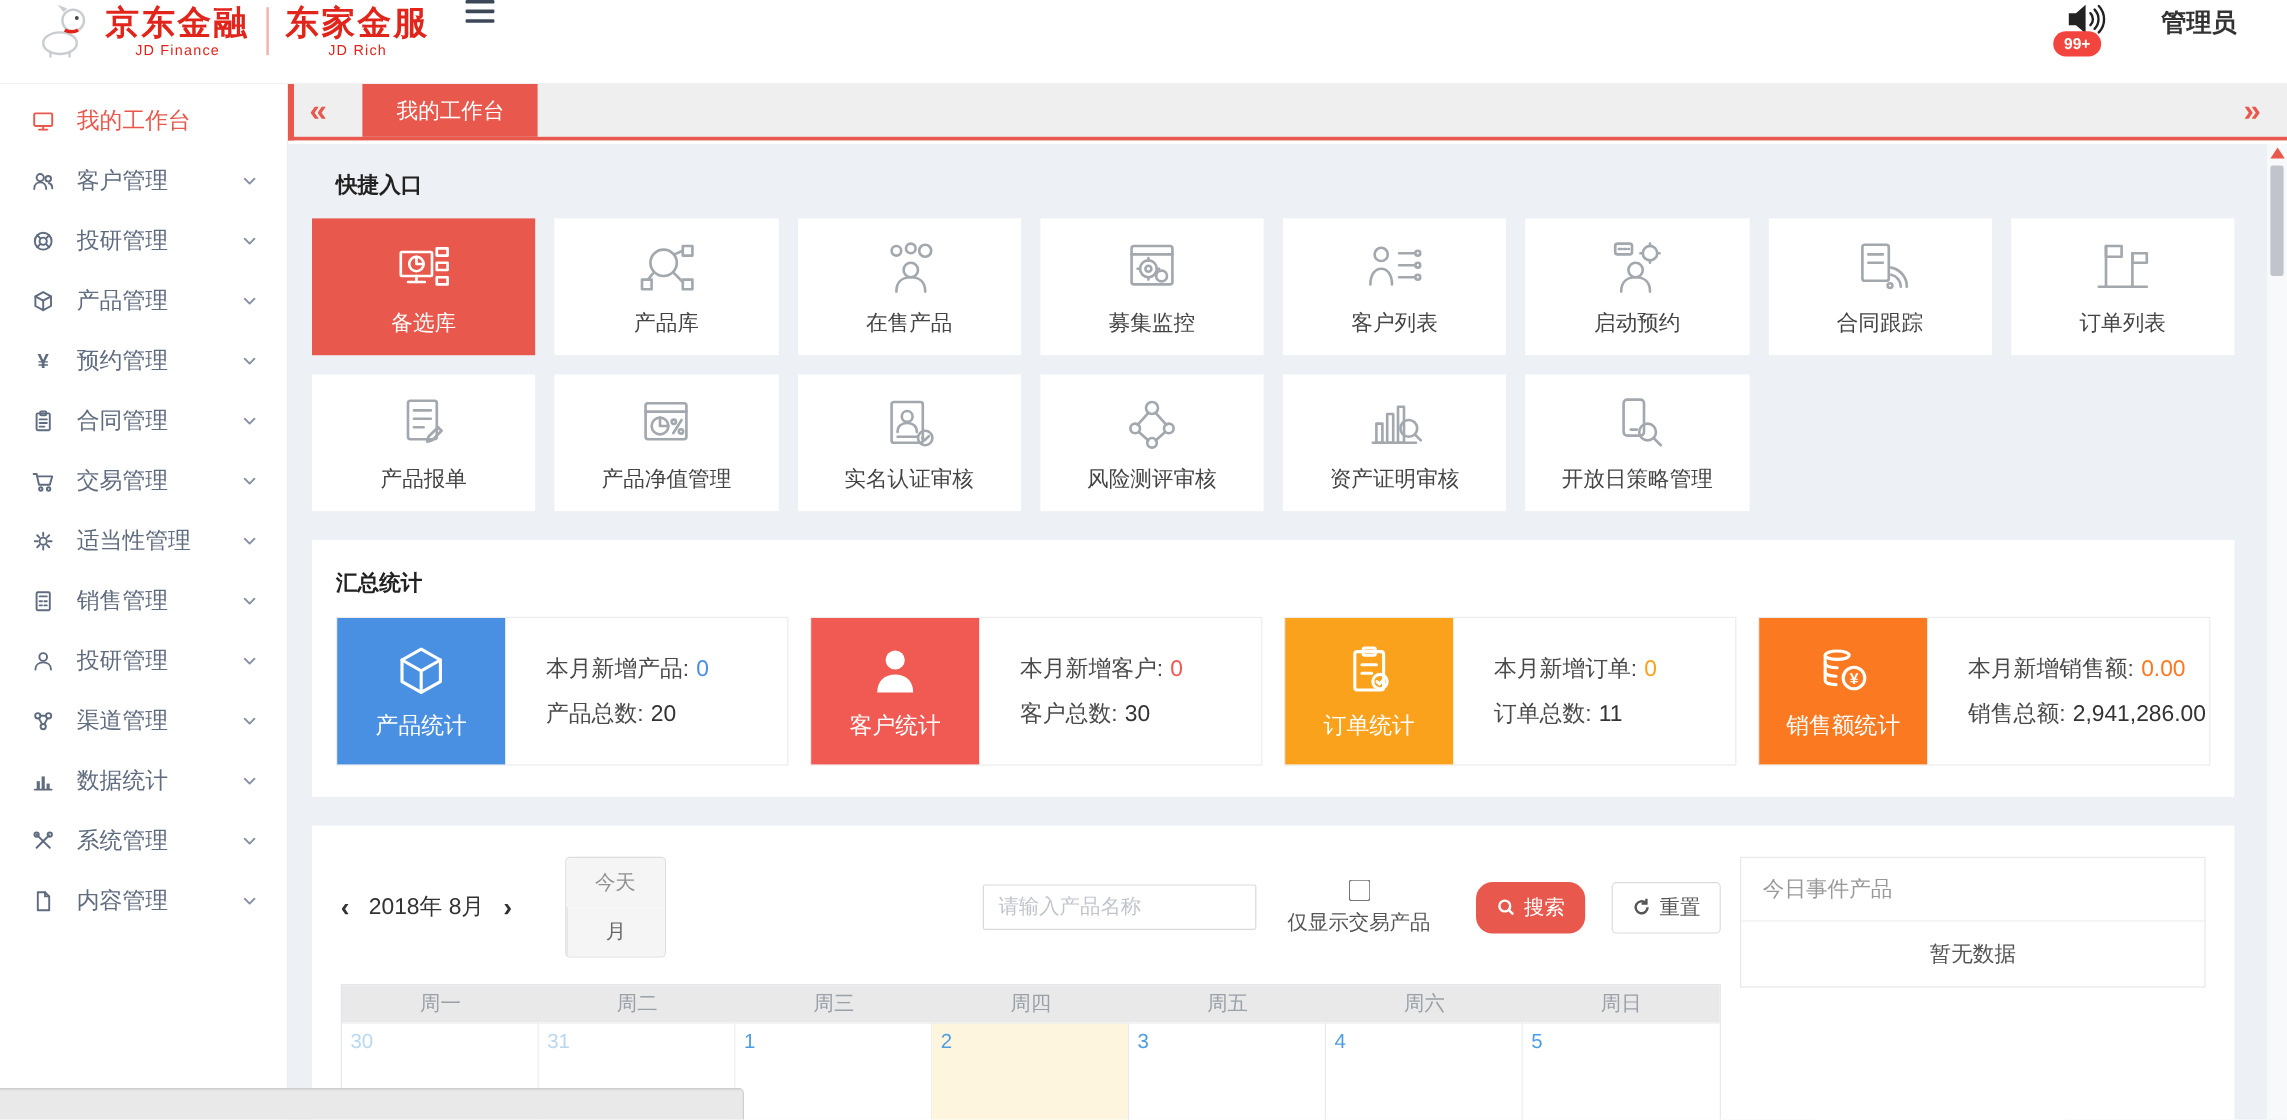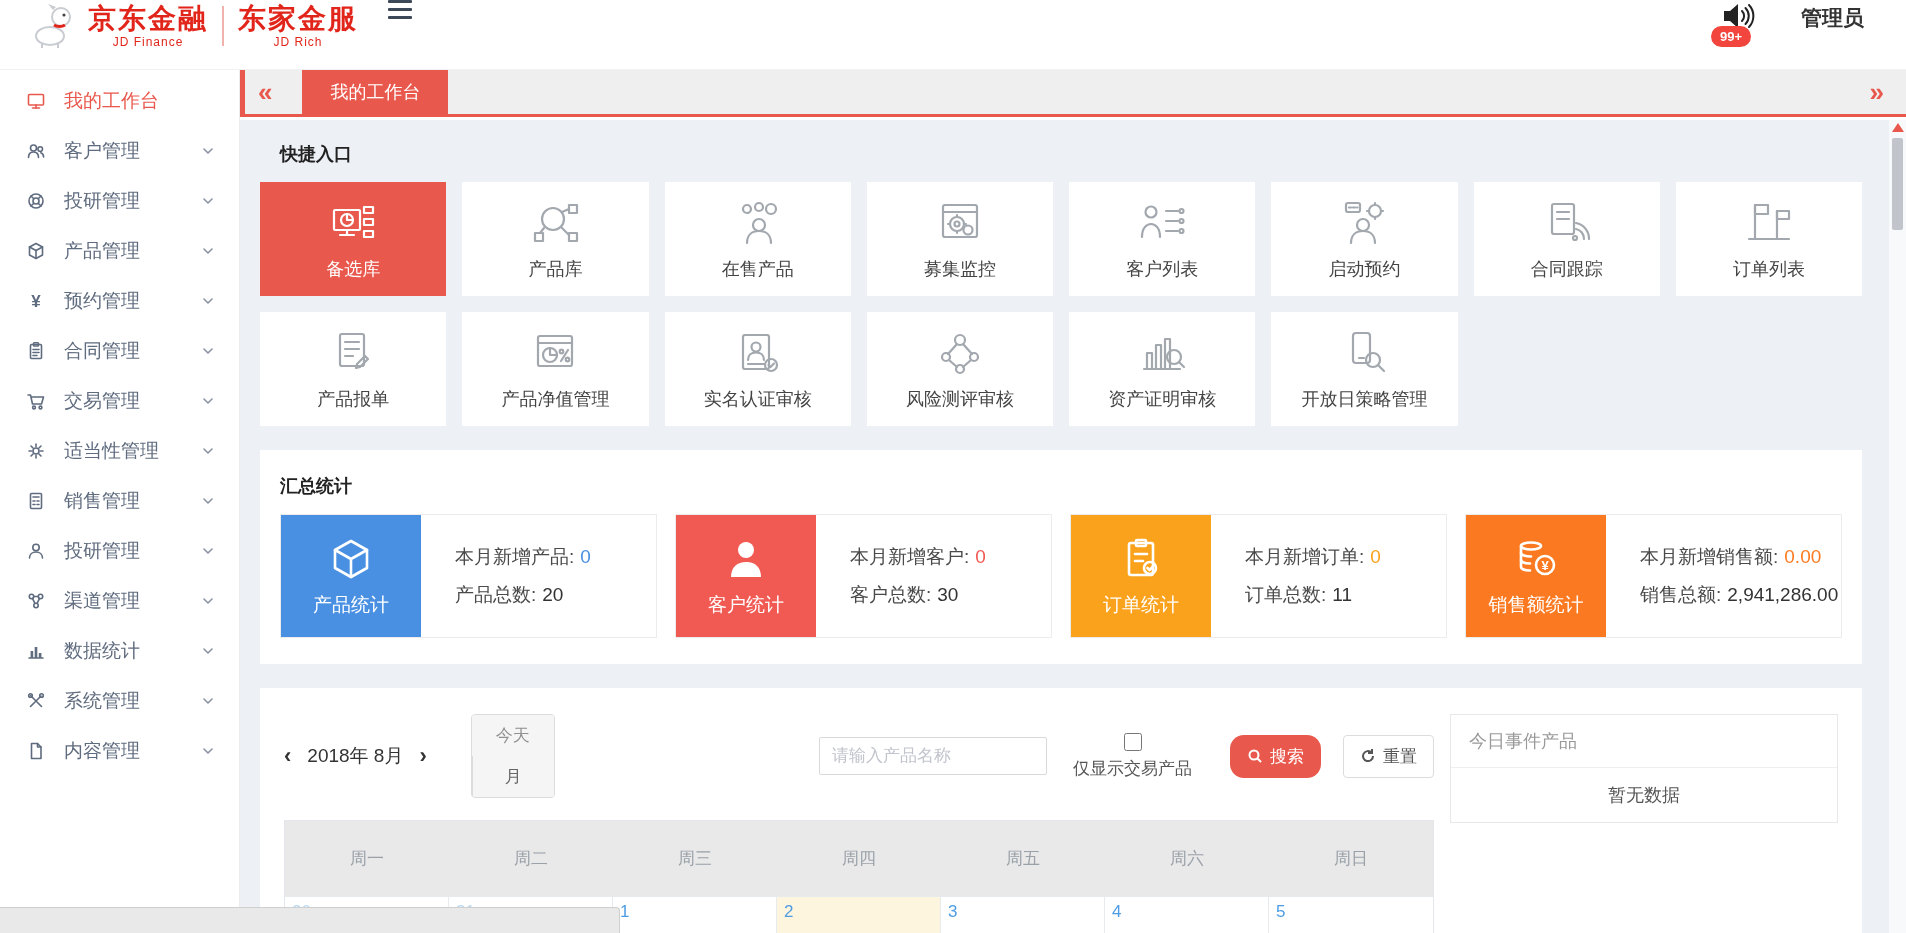--- a/index.html
+++ b/index.html
@@ -72,21 +72,21 @@
   .btn-reset { background:#fff; border:1px solid #dcdcdc; color:#555; margin-left:22px; padding:9px 16px; font-size:17px; border-radius:4px; display:flex; align-items:center; gap:7px; cursor:pointer; font-family:inherit; }
   .btn-search svg { stroke:#fff; fill:none; stroke-width:2; }
   .btn-reset svg { stroke:#555; fill:none; stroke-width:2; }
 
   .events-box { position:absolute; top:26px; right:24px; width:388px; border:1px solid #e8e8e8; background:#fff; }
   .events-head { padding:14px 18px; color:#999; font-size:18px; border-bottom:1px solid #eee; }
   .events-empty { padding:15px; text-align:center; color:#555; font-size:18px; }
 
   .cal-grid { margin-top:22px; width:1150px; border:1px solid #e3e6ea; border-bottom:none; }
   .cal-week-head { display:grid; grid-template-columns:repeat(7,1fr); background:#e9e9e9; }
-  .cal-week-head div { text-align:center; padding:26px 0; color:#9aa1a9; font-size:17px; }
+  .cal-week-head div { text-align:center; padding:4px 0; color:#9aa1a9; font-size:17px; }
   .cal-row { display:grid; grid-template-columns:repeat(7,1fr); }
   .cal-cell { height:122px; background:#fff; border-right:1px solid #e8ebee; border-top:1px solid #e8ebee; padding:5px 0 0 7px; font-size:17px; color:#4e9de4; cursor:pointer; }
   .cal-cell:last-child { border-right:none; }
   .cal-cell.dim { color:#b9d8f0; }
   .cal-cell.today { background:#fdf5dd; }
 
   
   .tooltip-bar { position:fixed; left:0; bottom:0; width:620px; height:26px; background:#e9e9e9; border:1px solid #cfcfcf; border-left:none; border-bottom:none; border-top-right-radius:4px; z-index:60; }
 
   

